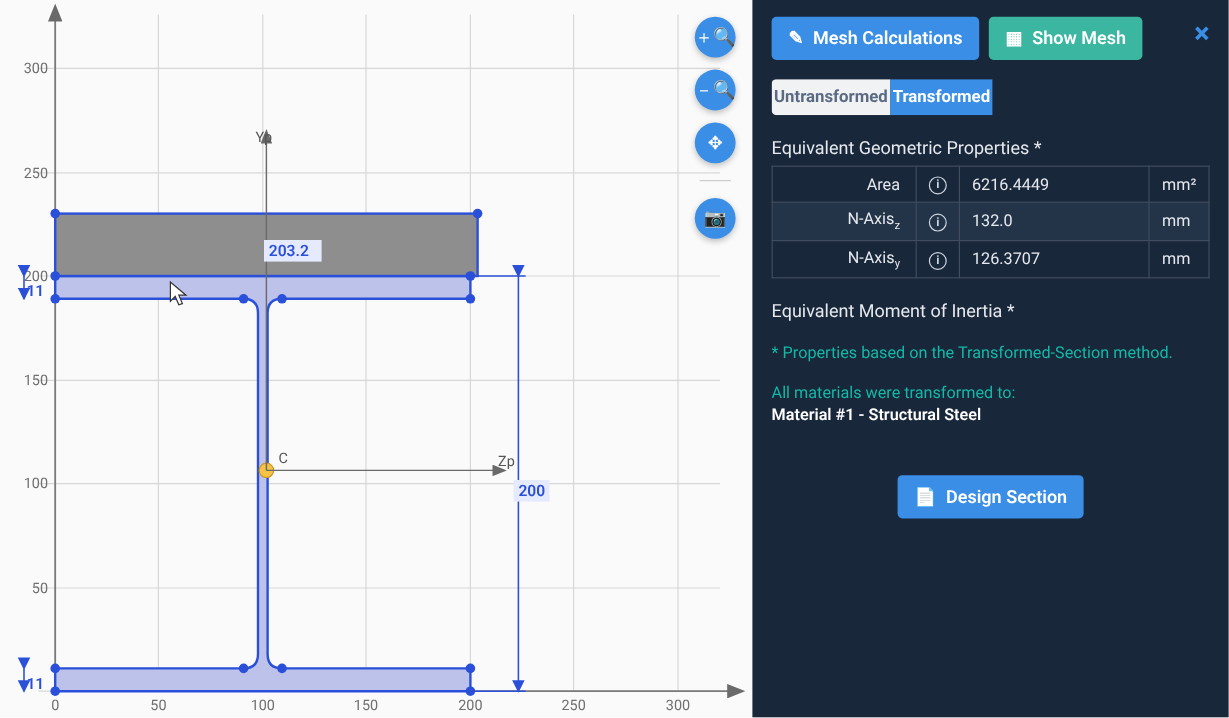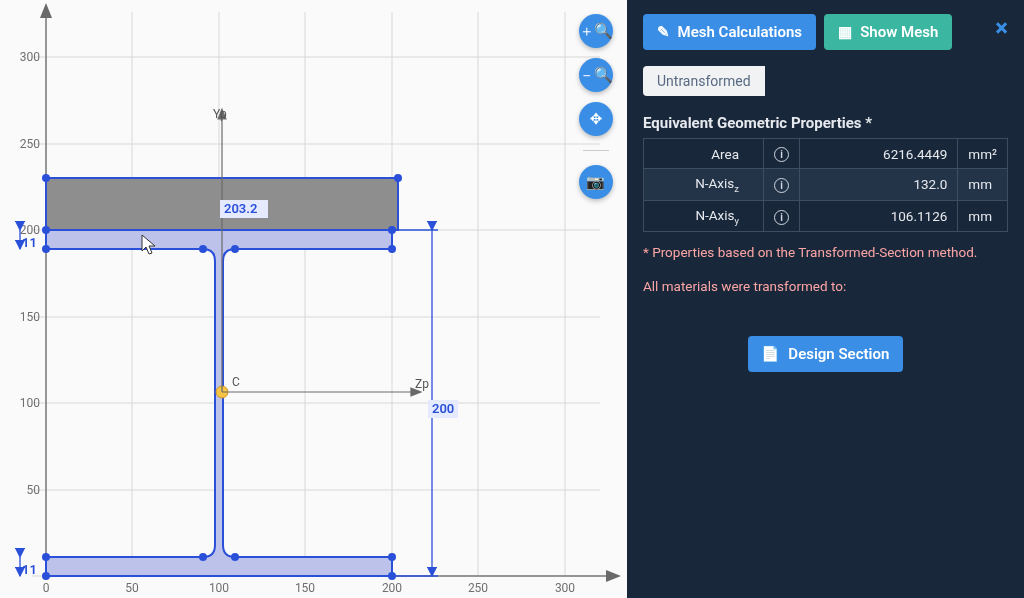--- a/index.html
+++ b/index.html
@@ -25,35 +25,35 @@
   .ctrl-sep{width:26px;height:1px;background:#ccc;margin:4px 0}
 
   .side{width:397px;background:var(--dark);color:#e6e9ee;display:flex;flex-direction:column;padding:14px 16px 20px;position:relative}
   .side .top-row{display:flex;gap:8px;align-items:center}
   .btn{display:inline-flex;align-items:center;gap:8px;border:none;color:#fff;font-weight:600;font-size:15px;padding:9px 14px;border-radius:4px;cursor:pointer}
   .btn.blue{background:var(--blue)}
   .btn.teal{background:var(--teal)}
   .close-x{position:absolute;right:16px;top:16px;color:var(--blue);font-size:24px;font-weight:800;cursor:pointer;line-height:1}
 
   .tabs{display:inline-flex;margin-top:16px;border-radius:4px;overflow:hidden;font-size:14px}
-  .tab{padding:7px 14px;cursor:pointer;font-weight:400}
+  .tab{padding:7px 2px;cursor:pointer;font-weight:700}
   .tab.current{background:var(--blue);color:#fff}
   .tab.other{background:#f1f2f4;color:#596a82}
 
-  .sec-head{margin:18px 0 6px;font-weight:700;font-size:15px;color:#e6e9ee}
+  .sec-head{margin:18px 0 6px;font-weight:400;font-size:15px;color:#e6e9ee}
 
   table.props{width:100%;border-collapse:collapse;font-size:13.5px}
   table.props td{border:1px solid var(--tblBorder);padding:6px 10px}
   table.props tr:nth-child(even){background:#233348}
-  table.props td.name{width:120px;text-align:right;padding-right:24px}
+  table.props td.name{width:120px;text-align:right;padding-right:13px}
   table.props td.info{width:34px;text-align:left;color:#cfd6e0}
-  table.props td.val{text-align:right;white-space:nowrap}
+  table.props td.val{white-space:nowrap}
   table.props td.unit{width:48px}
 
-  .footnote{font-size:13.5px;margin-top:12px;color:#fca5a5}
+  .footnote{font-size:13.5px;margin-top:12px;color:#14b8a6}
   .bottom-btn-row{display:flex;justify-content:center;margin-top:42px}
 
   .i-circ{display:inline-block;width:15px;height:15px;border-radius:50%;border:1.5px solid #cfd6e0;font-size:10px;line-height:13px;text-align:center;font-weight:700}
   sub{font-size:70%}
   sup{font-size:70%}
 </style>
 </head>
 <body>
 
 <div class="canvas-pane">
@@ -193,53 +193,56 @@
       <span>Mesh Calculations</span>
     </button>
     <button class="btn teal">
       <span>▦</span>
       <span>Show Mesh</span>
     </button>
   </div>
 
   <div class="tabs">
     <div class="tab other">Untransformed</div>
+    <div class="tab current">Transformed</div>
   </div>
 
   <div class="sec-head">Equivalent Geometric Properties *</div>
   <table class="props">
     <tbody>
         <tr>
           <td class="name"><span>Area</span></td>
           <td class="info"><span class="i-circ">i</span></td>
           <td class="val">6216.4449</td>
           <td class="unit">mm²</td>
         </tr>
     <tr>
           <td class="name">N-Axis<sub>z</sub></td>
           <td class="info"><span class="i-circ">i</span></td>
           <td class="val">132.0</td>
           <td class="unit">mm</td>
         </tr>
     <tr>
           <td class="name">N-Axis<sub>y</sub></td>
           <td class="info"><span class="i-circ">i</span></td>
-          <td class="val">106.1126</td>
+          <td class="val">126.3707</td>
           <td class="unit">mm</td>
         </tr>
   </tbody>
     </table>
 
+  <div class="sec-head">Equivalent Moment of Inertia *</div>
   <table class="props">
     <tbody>
   </tbody>
     </table>
 
   <div class="footnote">* Properties based on the Transformed-Section method.</div>
   <div class="footnote" style="margin-top:18px">All materials were transformed to:</div>
+  <div class="footnote" style="margin-top:2px;font-weight:600;color:#fff">Material #1 - Structural Steel</div>
 
   <div class="bottom-btn-row">
     <button class="btn blue">
       <span>📄</span>
       <span>Design Section</span>
     </button>
   </div>
 </div>
 
 </body></html>

